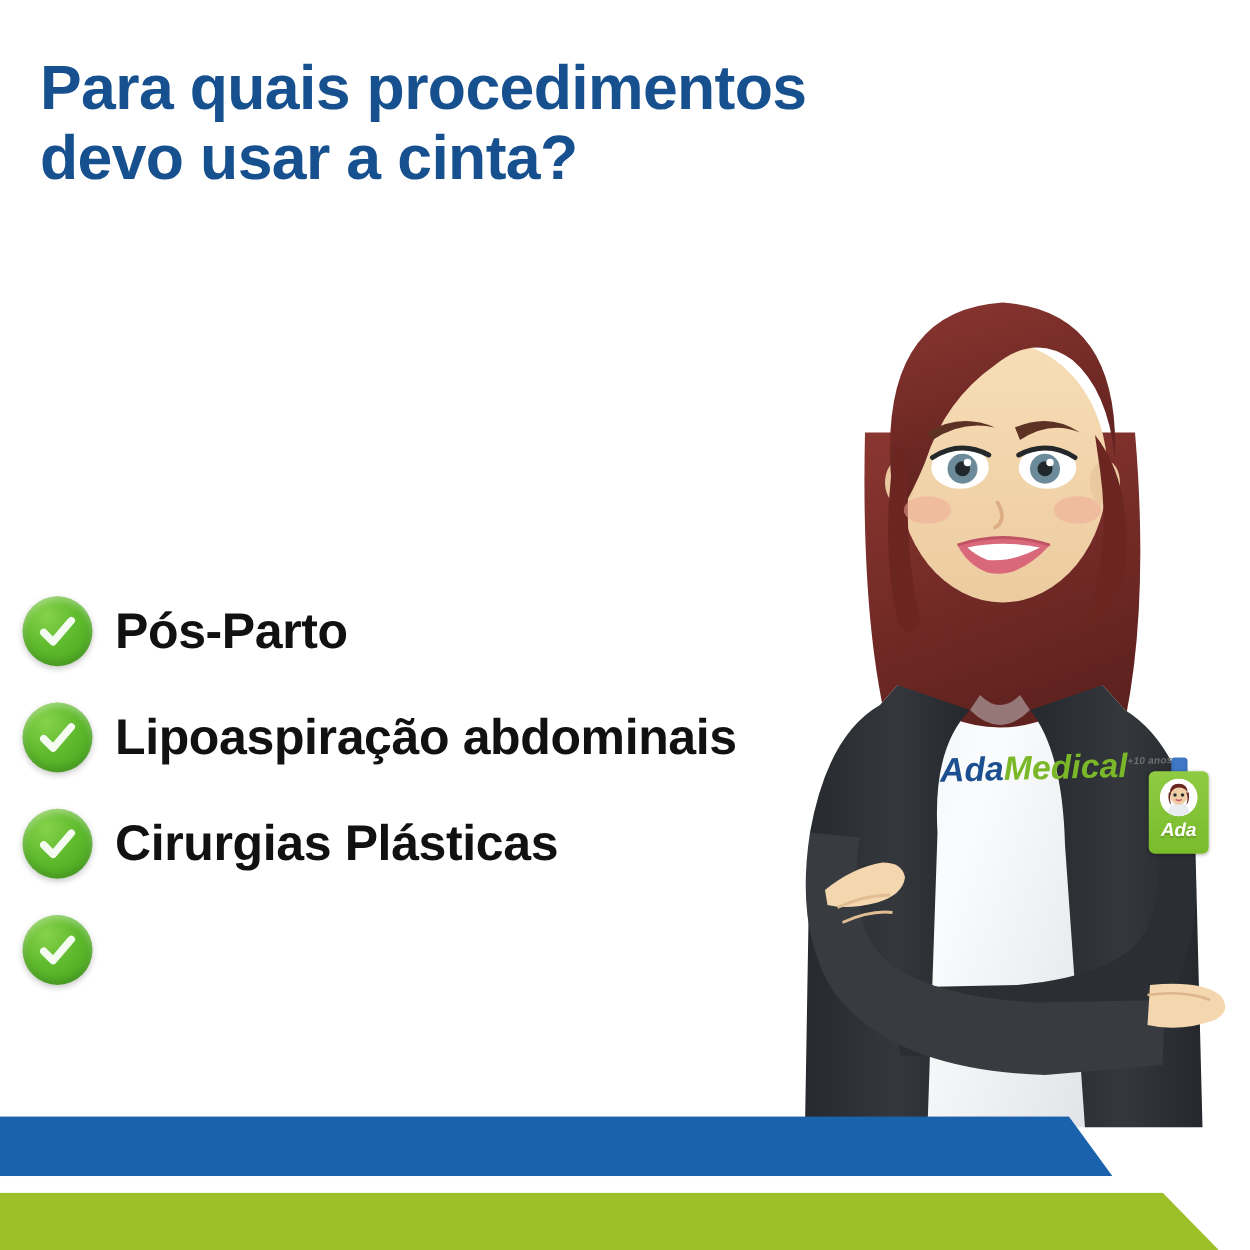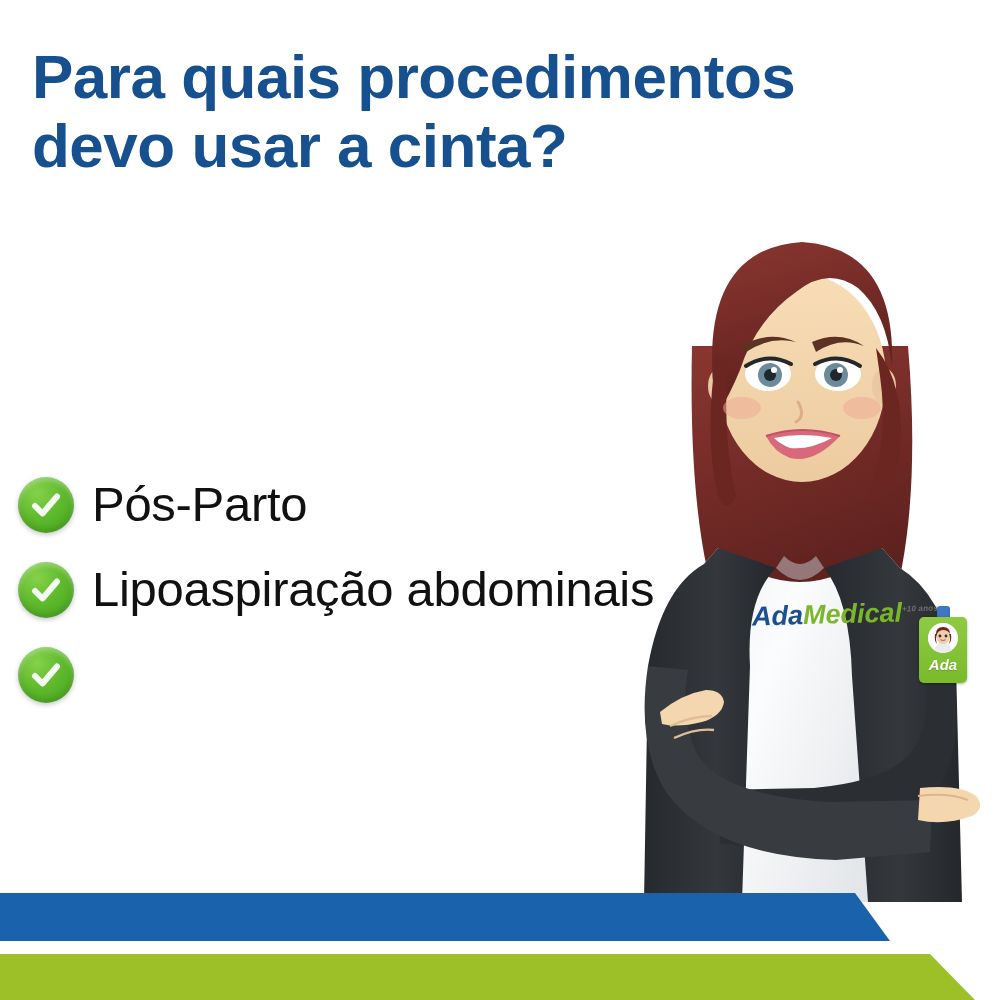--- a/index.html
+++ b/index.html
@@ -17,21 +17,21 @@
   }
 
   
   .headline{
     position:absolute;
     left:32px; top:42px;
     width:930px;
     color:#17508f;
     font-family:"Liberation Sans", sans-serif;
     font-weight:bold;
-    font-size:62px;
+    font-size:50px;
     line-height:1.12;
     letter-spacing:-0.5px;
     white-space:pre-line;
     z-index:40;
   }
 
   
   .benefits{
     position:absolute;
     left:18px; top:462px;
@@ -49,22 +49,22 @@
     border-radius:50%;
     background:radial-gradient(circle at 34% 28%, #86d24a 0%, #5eb92c 48%, #43a11d 100%);
     box-shadow:0 2px 5px rgba(0,0,0,0.22), inset 0 -3px 6px rgba(0,0,0,0.14), inset 0 3px 5px rgba(255,255,255,0.38);
     display:flex;align-items:center;justify-content:center;
   }
   .check-badge svg{display:block;}
   .benefit-label{
     margin-left:18px;
     color:#111111;
     font-family:"Liberation Sans", sans-serif;
-    font-weight:normal;
-    font-size:49px;
+    font-weight:bold;
+    font-size:40px;
     line-height:1;
     white-space:nowrap;
     letter-spacing:-0.3px;
   }
 
   
   .figure{
     position:absolute;
     right:0; top:196px;
     width:400px;height:706px;
@@ -282,27 +282,35 @@
 
     <div class="benefit-row">
       <span class="check-badge">
         <svg width="34" height="34" viewBox="0 0 34 34" xmlns="http://www.w3.org/2000/svg">
           <path d="M6 18 L13.5 25.5 L28 8.5" stroke="#f4fbf0" stroke-width="6" fill="none" stroke-linecap="round" stroke-linejoin="round"></path>
         </svg>
       </span>
       <span class="benefit-label">Lipoaspiração abdominais</span>
     </div>
 
-
     <div class="benefit-row">
       <span class="check-badge">
         <svg width="34" height="34" viewBox="0 0 34 34" xmlns="http://www.w3.org/2000/svg">
           <path d="M6 18 L13.5 25.5 L28 8.5" stroke="#f4fbf0" stroke-width="6" fill="none" stroke-linecap="round" stroke-linejoin="round"></path>
         </svg>
       </span>
+      <span class="benefit-label">Cirurgias Plásticas</span>
+    </div>
+
+    <div class="benefit-row">
+      <span class="check-badge">
+        <svg width="34" height="34" viewBox="0 0 34 34" xmlns="http://www.w3.org/2000/svg">
+          <path d="M6 18 L13.5 25.5 L28 8.5" stroke="#f4fbf0" stroke-width="6" fill="none" stroke-linecap="round" stroke-linejoin="round"></path>
+        </svg>
+      </span>
     </div>
 
 
   </div>
 
   <div class="bar-blue"></div>
   <div class="bar-green"></div>
 
 </div>
 

